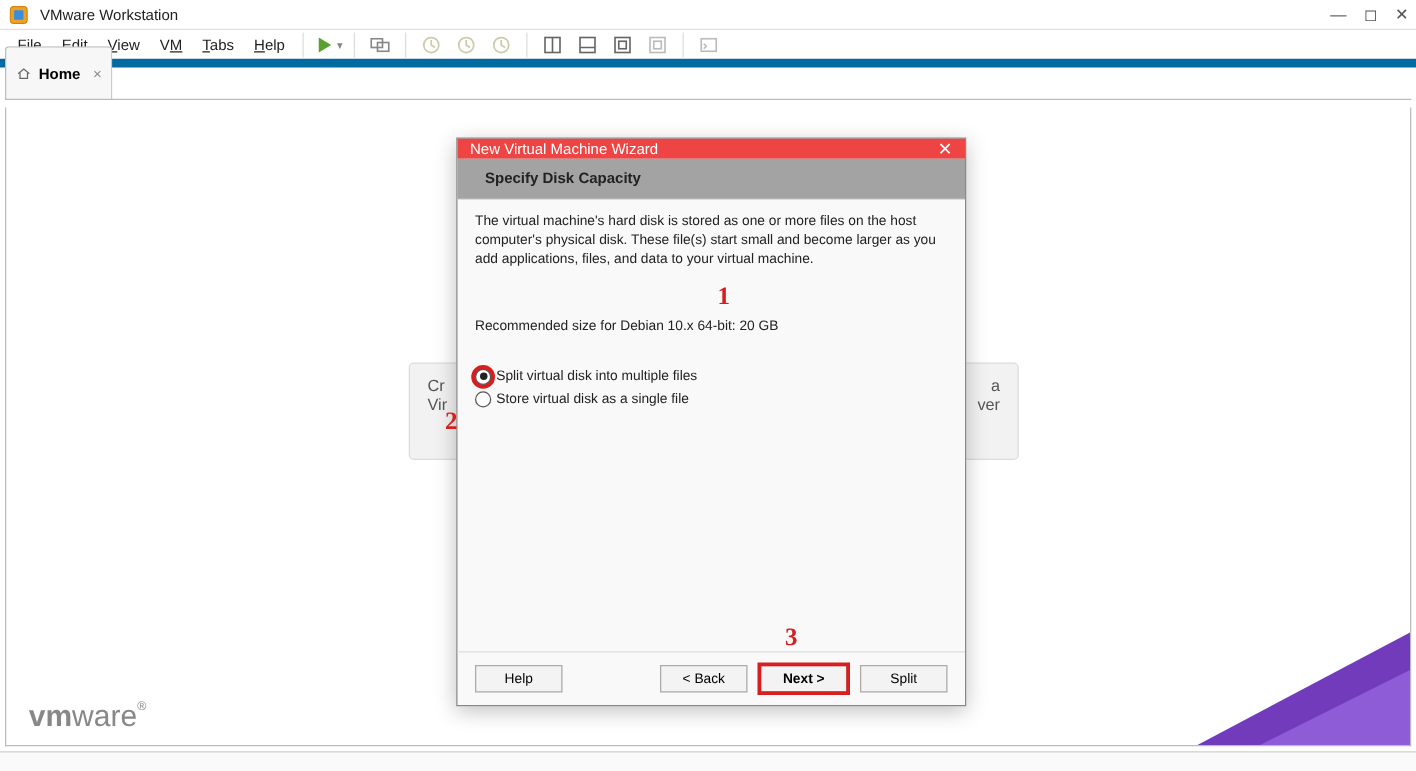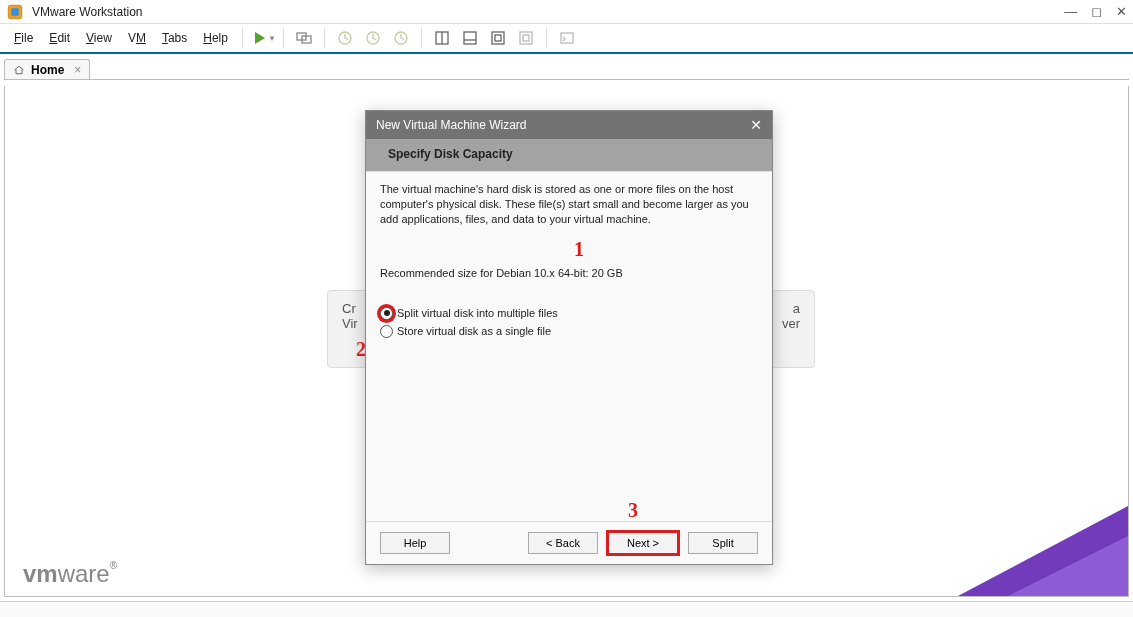--- a/index.html
+++ b/index.html
@@ -6,32 +6,32 @@
   body { margin:0; padding:0; background:#fff; width:1133px; height:617px; overflow:hidden; position:relative; }
 
   
   .titlebar { height:24px; display:flex; align-items:center; padding:0 6px; border-bottom:1px solid #e0e0e0; }
   .titlebar .app-icon { width:18px; height:18px; margin-right:8px; display:flex; align-items:center; justify-content:center; }
   .titlebar .app-title { font-size:12px; color:#222; flex:1; }
   .titlebar .win-controls { display:flex; gap:14px; font-size:13px; color:#555; }
   .titlebar .win-controls span { cursor:default; }
 
   
-  .menubar { height:30px; display:flex; align-items:center; padding:0 6px; border-bottom:2px solid #0369a1; gap:0; }
+  .menubar { height:30px; display:flex; align-items:center; padding:0 6px; border-bottom:7px solid #0369a1; gap:0; }
   .menubar .menu-item { font-size:12px; color:#222; padding:3px 8px; cursor:default; }
   .menubar .menu-item u { text-decoration:underline; }
   .menubar .sep { width:1px; height:20px; background:#ddd; margin:0 6px; }
   .menubar .tbtn { width:24px; height:24px; display:flex; align-items:center; justify-content:center; margin:0 2px; color:#888; }
   .menubar .tbtn svg { width:16px; height:16px; }
   .play { color:#5aa02c; }
   .play .dd { font-size:9px; color:#888; margin-left:2px; }
 
   
   .tabstrip { height:26px; display:flex; align-items:flex-end; padding:0 4px; position:relative; }
-  .tabstrip .tab { display:flex; align-items:center; gap:6px; border:1px solid #bcbcbc; border-bottom:none; background:#f7f7f7; padding:3px 8px; font-size:12px; border-radius:3px 3px 0 0; margin-right:2px; }
+  .tabstrip .tab { display:flex; align-items:center; gap:6px; border:1px solid #bcbcbc; border-bottom:none; background:#f7f7f7; padding:14px 8px; font-size:12px; border-radius:3px 3px 0 0; margin-right:2px; }
   .tabstrip .tab .home-icon { width:12px; height:12px; color:#666; }
   .tabstrip .tab .close-x { font-size:12px; color:#888; cursor:default; margin-left:4px; }
   .tab-line { position:absolute; left:4px; right:4px; bottom:0; height:1px; background:#bcbcbc; }
 
   
   .content { position:absolute; left:4px; right:4px; top:86px; bottom:20px; border:1px solid #bcbcbc; border-top:none; background:#fff; overflow:hidden; }
 
   
   .bg-card { position:absolute; left:322px; top:204px; width:488px; height:78px; background:#f2f2f2; border:1px solid #dcdcdc; border-radius:4px; font-size:13px; color:#555; padding:10px 14px; }
   .bg-card .row { display:flex; justify-content:space-between; }
@@ -40,21 +40,21 @@
   .vmware-logo { position:absolute; left:18px; bottom:8px; font-size:24px; font-weight:400; color:#888; font-family:Arial,sans-serif; }
   .vmware-logo b { font-weight:700; }
   .vmware-logo sup { font-size:10px; vertical-align:top; }
 
   
   .triangle { position:absolute; right:0; bottom:0; width:0; height:0; border-left:170px solid transparent; border-bottom:90px solid #6a30b8; opacity:0.95; }
   .triangle2 { position:absolute; right:0; bottom:0; width:0; height:0; border-left:120px solid transparent; border-bottom:60px solid #8d5cd6; }
 
   
   .dialog { position:absolute; left:360px; top:24px; width:408px; height:455px; background:#f9f9f9; border:1px solid #888; box-shadow:0 4px 16px rgba(0,0,0,0.25); display:flex; flex-direction:column; }
-  .dialog-titlebar { height:28px; background:#737373; color:#fff; display:flex; align-items:center; padding:0 10px; font-size:12px; }
+  .dialog-titlebar { height:16px; background:#ef4444; color:#fff; display:flex; align-items:center; padding:0 10px; font-size:12px; }
   .dialog-titlebar .dt-title { flex:1; }
   .dialog-titlebar .dt-close { font-size:14px; cursor:default; }
   .dialog-header { background:#a3a3a3; border-bottom:1px solid #ddd; padding:8px 22px 10px 22px; }
   .dialog-header .h1 { font-weight:700; font-size:12px; color:#222; }
   .dialog-header .h2 { font-size:11px; color:#333; margin-left:14px; margin-top:2px; }
 
   .dialog-body { flex:1; padding:10px 14px 0 14px; font-size:11px; color:#222; position:relative; }
   .dialog-body .intro { line-height:1.35; margin-bottom:12px; }
   .diskrow { display:flex; align-items:center; gap:4px; margin-bottom:10px; }
   .diskrow label { font-size:11px; }
@@ -71,21 +71,21 @@
   .radio { width:13px; height:13px; border:1px solid #555; border-radius:50%; background:#fff; display:inline-flex; align-items:center; justify-content:center; }
   .radio.sel::after { content:""; width:6px; height:6px; border-radius:50%; background:#222; }
   .radio.red-ring { box-shadow:0 0 0 3px #d81e1e; }
   .radiohelp { font-size:11px; color:#333; margin-left:18px; line-height:1.35; }
 
   .annot { position:absolute; color:#d81e1e; font-weight:700; font-family:"Times New Roman",serif; }
 
   .dialog-footer { border-top:1px solid #ddd; padding:10px 14px; display:flex; gap:10px; }
   .dialog-footer .spacer { flex:1; }
   .dbtn { min-width:70px; height:22px; font-size:11px; border:1px solid #aaa; background:#f3f3f3; cursor:default; display:flex; align-items:center; justify-content:center; padding:0 8px; }
-  .dbtn.next-red { outline:3px solid #d81e1e; outline-offset:-1px; }
+  .dbtn.next-red { outline:3px solid #d81e1e; outline-offset:-1px;font-weight:bold; }
 
   
   .statusbar { position:absolute; left:0; right:0; bottom:0; height:16px; border-top:1px solid #cfcfcf; background:#fafafa; }
 </style>
 </head>
 <body>
 
 <div class="titlebar">
   <span class="app-icon">
     <svg viewBox="0 0 24 24">

